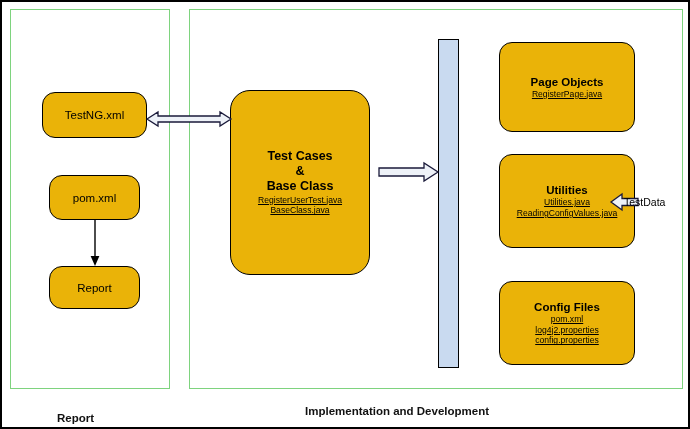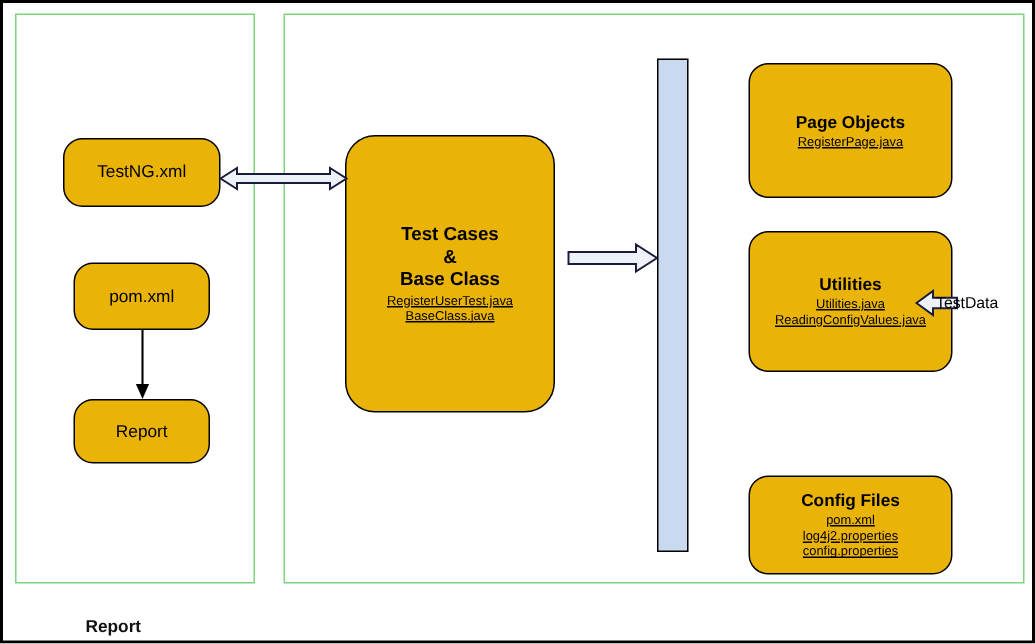--- a/index.html
+++ b/index.html
@@ -82,20 +82,21 @@
 </style>
 </head>
 <body>
 
 <div id="canvas">
 
   <div class="panel" style="left:8px; top:7px; width:160px; height:380px;"></div>
   <div class="panel" style="left:187px; top:7px; width:494px; height:380px;"></div>
 
   <div class="panel-label" style="left:55px; top:410px;">Report</div>
+  <div class="panel-label" style="left:303px; top:403px;">Implementation and Development</div>
 
   <div class="node" style="left:40px; top:90px; width:105px; height:46px;">
     <div class="plain">TestNG.xml</div>
   </div>
 
   <div class="node" style="left:47px; top:173px; width:91px; height:45px;">
     <div class="plain">pom.xml</div>
   </div>
 
   <div class="node" style="left:47px; top:264px; width:91px; height:43px;">
@@ -116,21 +117,21 @@
     <div class="title">Page Objects</div>
     <div class="sub">RegisterPage.java</div>
   </div>
 
   <div class="node" style="left:497px; top:152px; width:136px; height:94px;">
     <div class="title">Utilities</div>
     <div class="sub">Utilities.java</div>
     <div class="sub">ReadingConfigValues.java</div>
   </div>
 
-  <div class="node" style="left:497px; top:279px; width:136px; height:66px;margin-top:36px;">
+  <div class="node" style="left:497px; top:279px; width:136px; height:84px;">
     <div class="title">Config Files</div>
     <div class="sub">pom.xml</div>
     <div class="sub">log4j2.properties</div>
     <div class="sub">config.properties</div>
   </div>
 
   <svg class="arrow-svg" style="left:145px; top:106px;" width="84" height="22" viewBox="0 0 84 22">
     <polygon points="0,11 11,4 11,8 73,8 73,4 84,11 73,18 73,14 11,14 11,18" fill="#eef2f8" stroke="#1a1a3a" stroke-width="1.3" stroke-linejoin="miter"></polygon>
   </svg>
 

